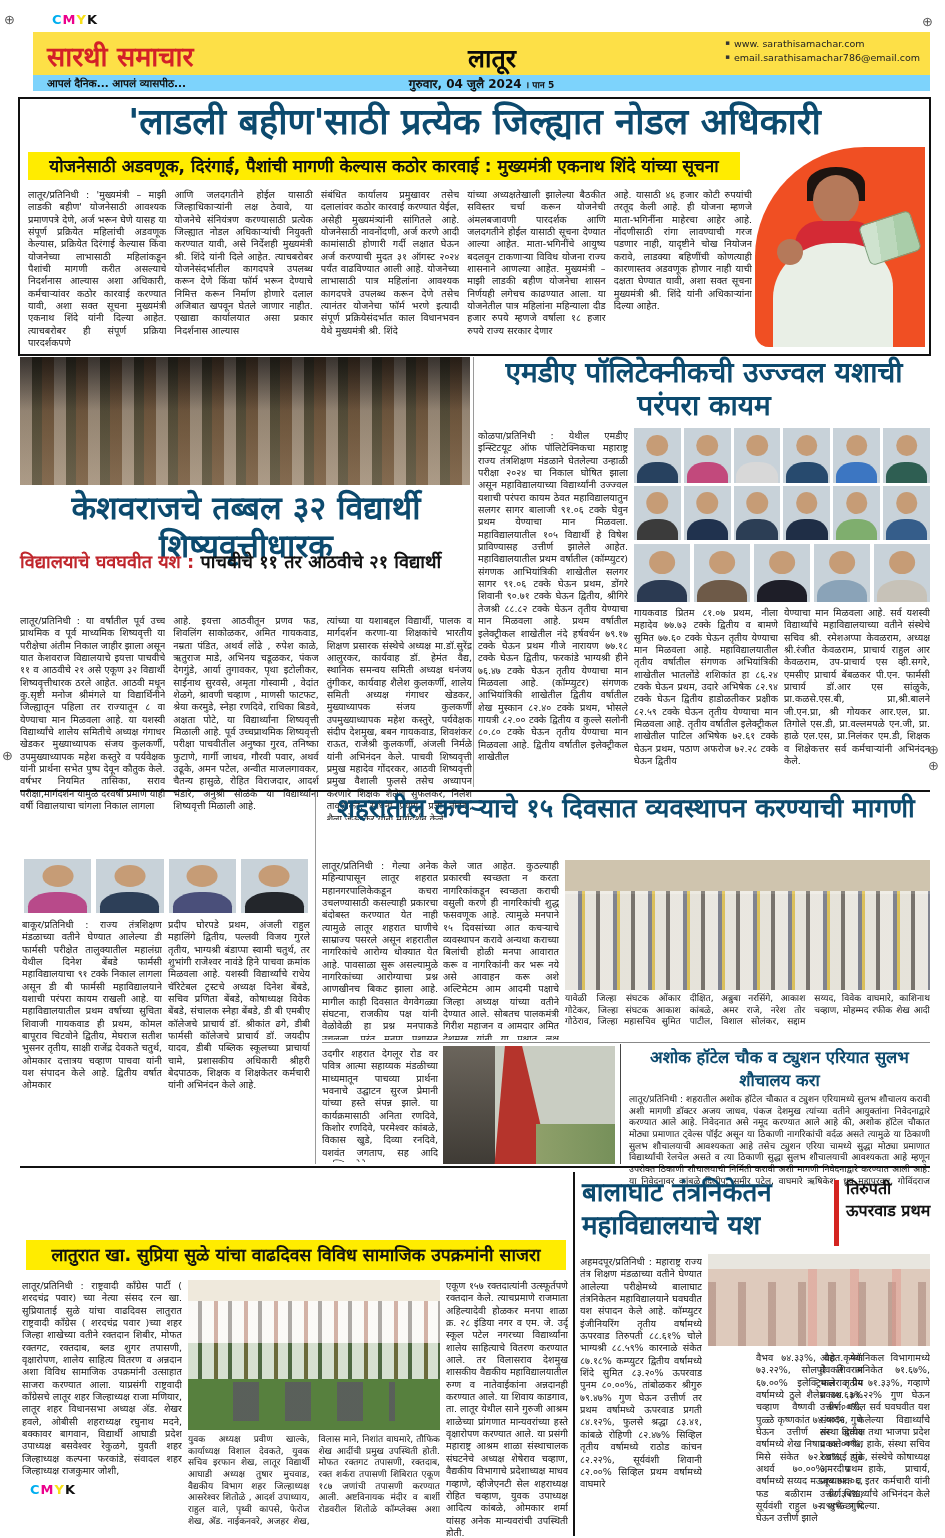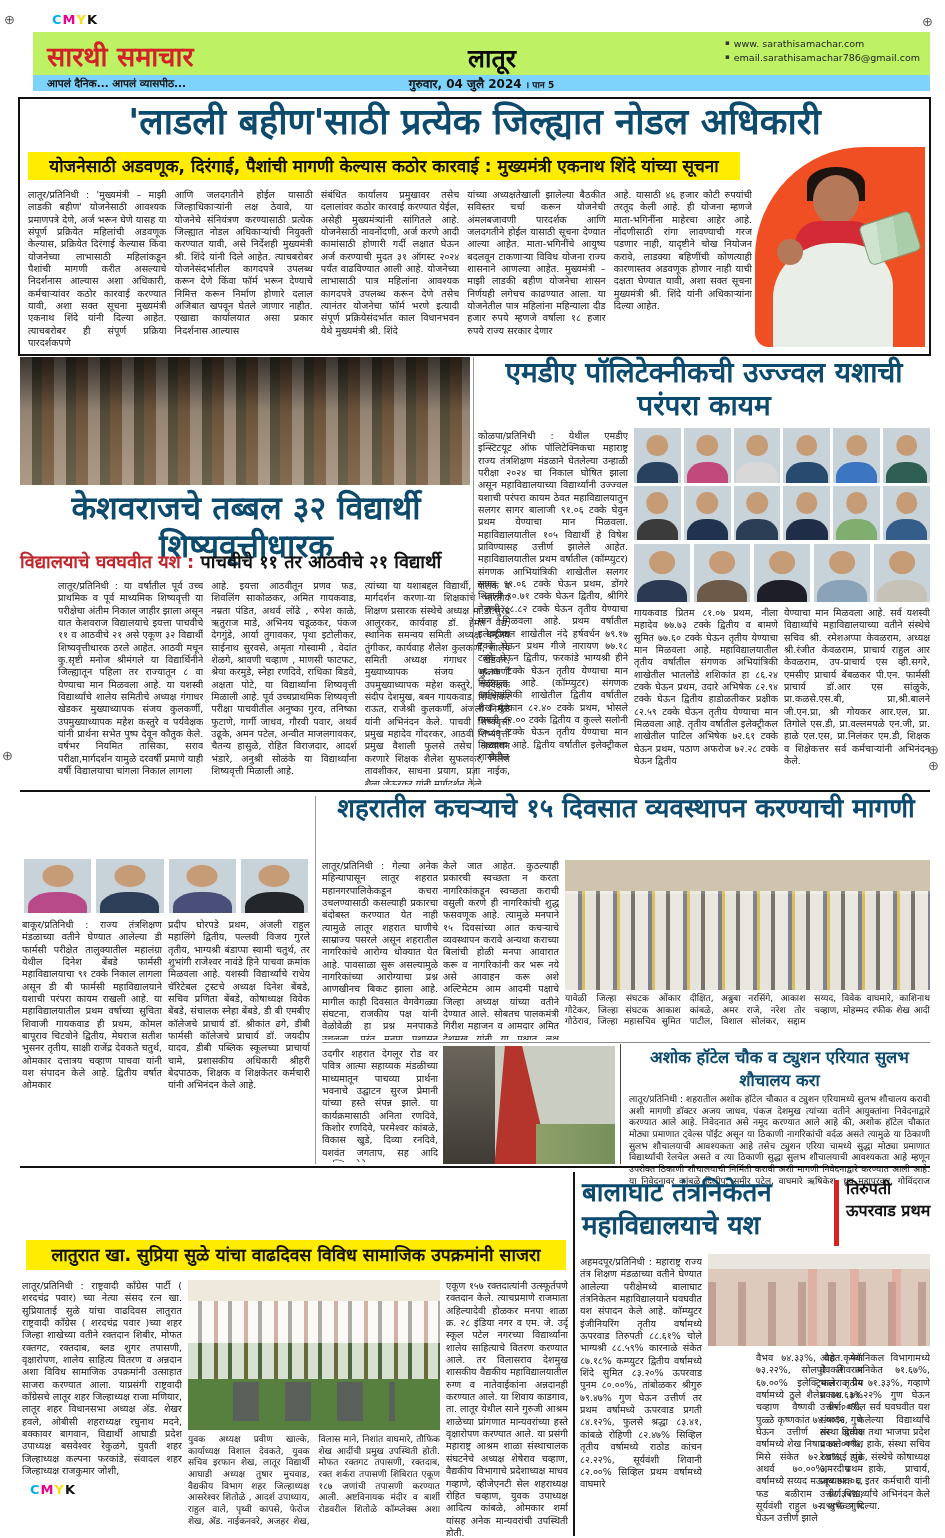--- a/index.html
+++ b/index.html
@@ -7,21 +7,21 @@
         font-family:"DejaVu Sans","Liberation Sans",sans-serif;color:#111;}
   .abs{position:absolute;}
   .bt{font-size:9.5px;line-height:1.3;text-align:justify;overflow:hidden;color:#1a1a1a;}
   .hl{font-weight:900;color:#0c4a6e;}
   .center{text-align:center;}
   .cmyk{font-size:13px;font-weight:bold;letter-spacing:1px;}
   .cmyk .c{color:#00aeef}.cmyk .m{color:#ec008c}.cmyk .y{color:#f7e017}.cmyk .k{color:#111}
   .reg{position:absolute;color:#555;font-size:13px;}
 
   
-  #masthead{left:33px;top:32px;width:897px;height:43px;background:#bef264;display:flex;align-items:center;}
+  #masthead{left:33px;top:32px;width:897px;height:43px;background:#fde047;display:flex;align-items:center;}
   #brand{position:absolute;left:14px;top:5px;font-size:27px;font-weight:900;color:#d32127;}
   #edition{position:absolute;left:0;right:0;top:8px;text-align:center;font-size:25px;font-weight:900;color:#0a0a0a;padding-left:21px;}
   #contact{position:absolute;right:10px;top:5px;font-size:9.5px;color:#222;line-height:1.5;}
   #contact .sq{display:inline-block;font-size:7px;vertical-align:2px;margin-right:4px;color:#333;}
   #band{left:33px;top:75px;width:897px;height:16px;background:#7dd3fc;color:#111;}
   #tagline{position:absolute;left:14px;top:1px;font-size:10.5px;font-weight:bold;}
   #dateline{position:absolute;left:0;right:0;top:0px;text-align:center;font-size:12px;font-weight:900;}
   #dateline .pg{font-size:9px;font-weight:bold;}
 
   
@@ -44,21 +44,21 @@
   
   #photo-group{left:20px;top:357px;width:450px;height:128px;background:
      linear-gradient(180deg,rgba(0,0,0,.55),rgba(0,0,0,0) 42%),
      repeating-linear-gradient(90deg,rgba(245,240,230,.32) 0 12px,rgba(40,60,45,.32) 12px 22px,rgba(120,90,60,.32) 22px 34px),
      linear-gradient(180deg,#42332a 0%,#6b563f 52%,#8a735a 100%);}
 
   
   #kr-hl{left:20px;top:489px;width:452px;height:56px;font-size:32px;line-height:38px;}
   #kr-sub{left:20px;top:549px;width:452px;height:26px;font-size:18px;font-weight:900;line-height:26px;}
   #kr-sub .red{color:#c0272d;}
-  #kr-body{left:20px;top:580px;width:452px;height:205px;display:flex;gap:8px;margin-left:38px;}
+  #kr-body{left:20px;top:615px;width:452px;height:205px;display:flex;gap:8px;}
   #kr-body .col{flex:1;}
 
   .vrule{background:#9a9a9a;width:1px;}
   #vr1{left:473px;top:357px;height:430px;}
   #vr2{left:315px;top:796px;height:368px;}
 
   
   #mda-hl{left:478px;top:356px;width:452px;height:70px;font-size:28px;line-height:1.18;}
   #mda-c1{left:478px;top:430px;width:150px;height:358px;}
   #mda-grid{left:634px;top:428px;width:296px;height:112px;display:grid;grid-template-columns:repeat(6,1fr);grid-template-rows:1fr 1fr;gap:3px;}
@@ -145,21 +145,21 @@
   <span class="reg" style="left:928px;top:758px;">⊕</span>
   <div class="cmyk abs" id="cmyk-bottom">
     <span class="c">C</span><span class="m">M</span><span class="y">Y</span><span class="k">K</span>
   </div>
 
   <header class="abs" id="masthead">
     <div id="brand">सारथी समाचार</div>
     <div id="edition">लातूर</div>
     <div id="contact">
       <div><span class="sq">▪</span><span>www. sarathisamachar.com</span></div>
-      <div><span class="sq">▪</span><span>email.sarathisamachar786@gmail.com</span></div>
+      <div><span class="sq">▪</span><span>email.sarathisamachar786@email.com</span></div>
     </div>
   </header>
   <div class="abs" id="band">
     <div id="tagline">आपलं दैनिक... आपलं व्यासपीठ...</div>
     <div id="dateline"><span>गुरुवार, 04 जुलै 2024</span> <span class="pg">। पान 5</span></div>
   </div>
 
   <section class="abs" id="ladli-box">
     <h1 class="hl center" id="ladli-hl" style="margin:0;">'लाडली बहीण'साठी प्रत्येक जिल्ह्यात नोडल अधिकारी</h1>
     <div id="ladli-sub">योजनेसाठी अडवणूक, दिरंगाई, पैशांची मागणी केल्यास कठोर कारवाई : मुख्यमंत्री एकनाथ शिंदे यांच्या सूचना</div>

